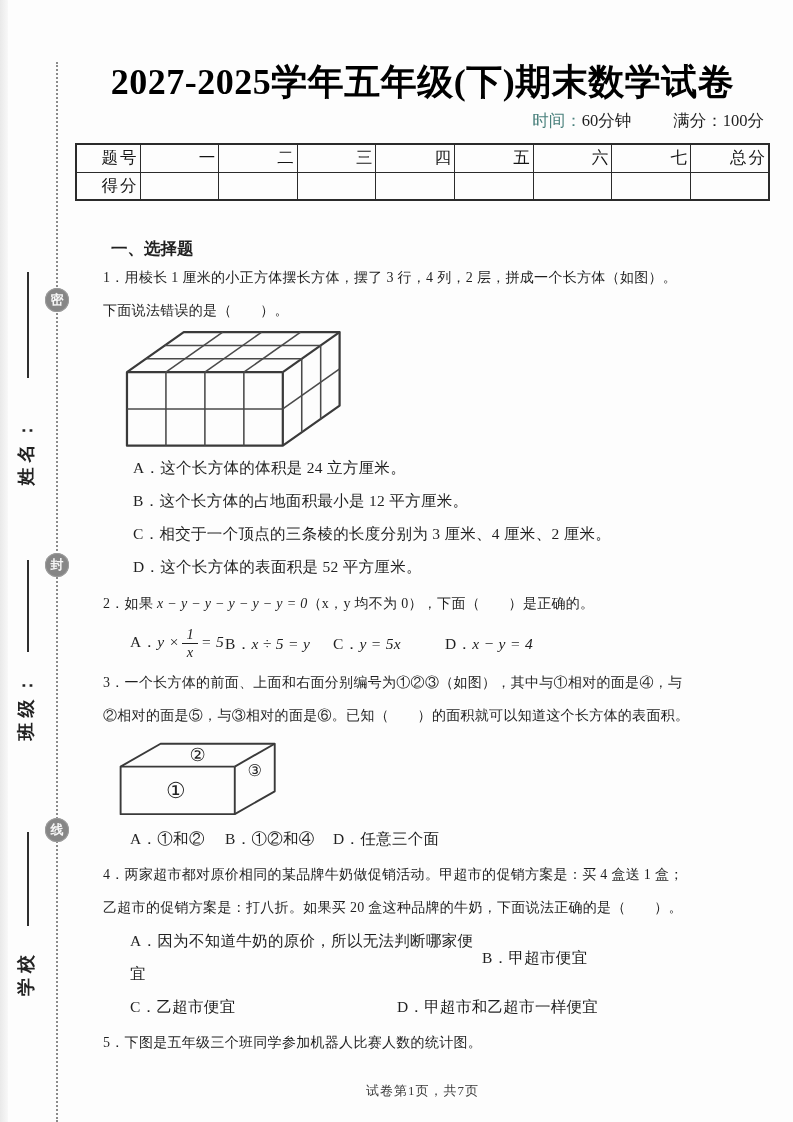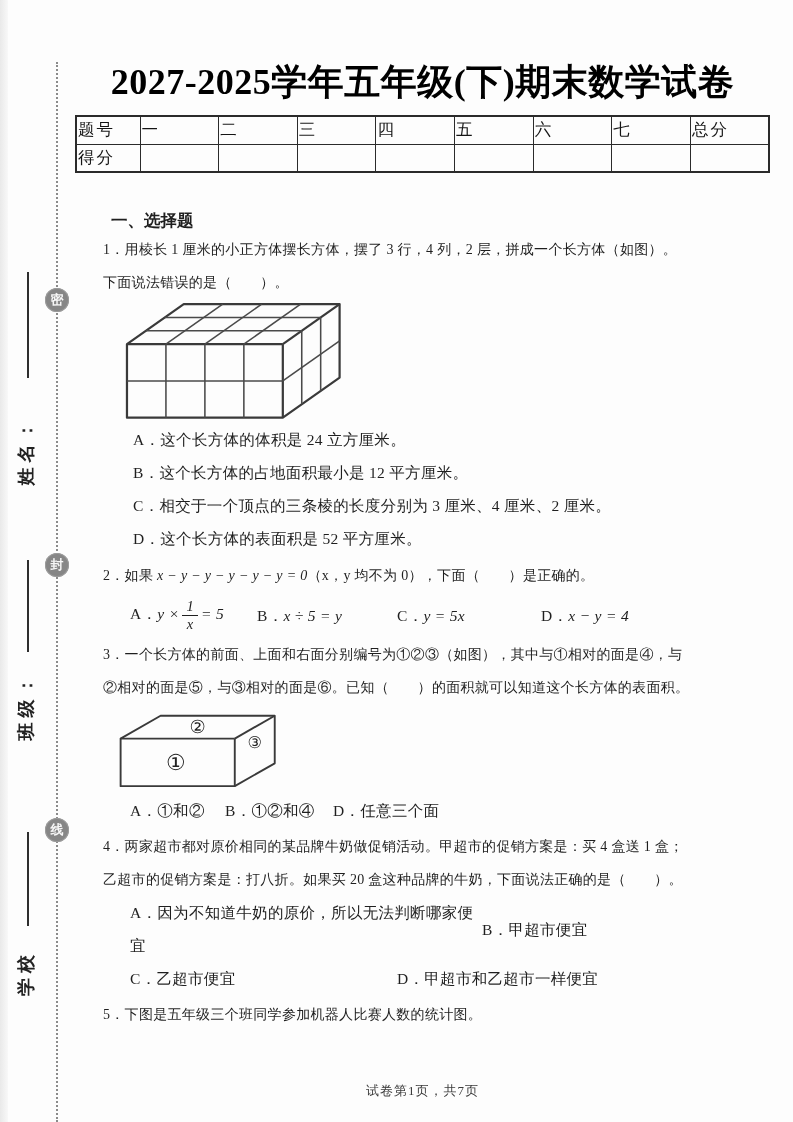--- a/index.html
+++ b/index.html
@@ -28,37 +28,37 @@
   .main { position:absolute; left:75px; top:58px; width:695px; }
   .title { font-size:36px; line-height:48px; font-weight:bold; text-align:center;
     color:#000; letter-spacing:0.5px; white-space:nowrap; }
   .meta { margin-top:2px; text-align:right; font-size:16.5px; line-height:26px;
     padding-right:6px; color:#1d1d1d; }
   .meta .lbl-time { color:#49807c; }
   .meta .gap { margin-left:42px; }
 
   table.score { margin-top:9px; width:695px; border-collapse:collapse;
     border:2.5px solid #2b2b2b; table-layout:fixed; }
-  table.score td { border:1.6px solid #2b2b2b; height:28px; text-align:left;
+  table.score td { border:1.6px solid #2b2b2b; height:28px; text-align:right;
     font-size:16.5px; color:#141414; letter-spacing:2px; }
   table.score td.first { width:64px; }
 
   .sec-head { margin:36px 0 0 36px; font-size:16.5px; font-weight:bold; line-height:24px; }
   .para { margin-left:28px; font-size:14px; line-height:33px; letter-spacing:0.3px; }
   .opt-line { margin-left:58px; font-size:15.5px; line-height:33px; letter-spacing:0.3px; }
   .opt-row { display:flex; margin-left:55px; font-size:15.5px; line-height:33px;
     letter-spacing:0.3px; align-items:center; }
   .opt-row .o1 { width:95px; }  .opt-row .o2 { width:108px; } .opt-row .o3 { width:112px; }
   .opt-row .ow { width:352px; } .opt-row .oc { width:267px; }
   .math { font-style:italic; font-family:"Liberation Serif","DejaVu Serif",serif; }
   .frac { display:inline-block; vertical-align:middle; text-align:center;
     font-style:italic; margin:0 3px; line-height:1.05; font-size:14.5px; }
   .frac .num { display:block; border-bottom:1.3px solid #1f1f1f; padding:0 4px 1px; }
   .frac .den { display:block; padding-top:1px; }
-  .q2row { height:46px;gap:32px; }
+  .q2row { height:46px; }
 
   .fig { margin:4px 0 2px 38px; }
   .fig svg { display:block; }
 
   .footer { position:absolute; left:75px; top:1082px; width:695px; text-align:center;
     font-size:13px; color:#3c3c3c; letter-spacing:1px; }
 </style>
 </head>
 <body>
 
@@ -73,20 +73,23 @@
 <div class="side-label" style="left:-35px;top:440px">姓名：</div>
 <div class="side-blank" style="top:560px;height:92px"></div>
 <div class="side-label" style="left:-35px;top:695px">班级：</div>
 <div class="side-blank" style="top:832px;height:94px"></div>
 <div class="side-label" style="left:-35px;top:962px">学校</div>
 
 <div class="main">
 
   <div class="title">2027-2025学年五年级(下)期末数学试卷</div>
 
+  <div class="meta">
+    <span class="lbl-time">时间：</span><span>60分钟</span><span class="gap">满分：</span><span>100分</span>
+  </div>
 
   <table class="score">
     <tbody>
         <tr>
       <td class="first">题号</td>
       <td>一</td>
       <td>二</td>
       <td>三</td>
       <td>四</td>
       <td>五</td>

